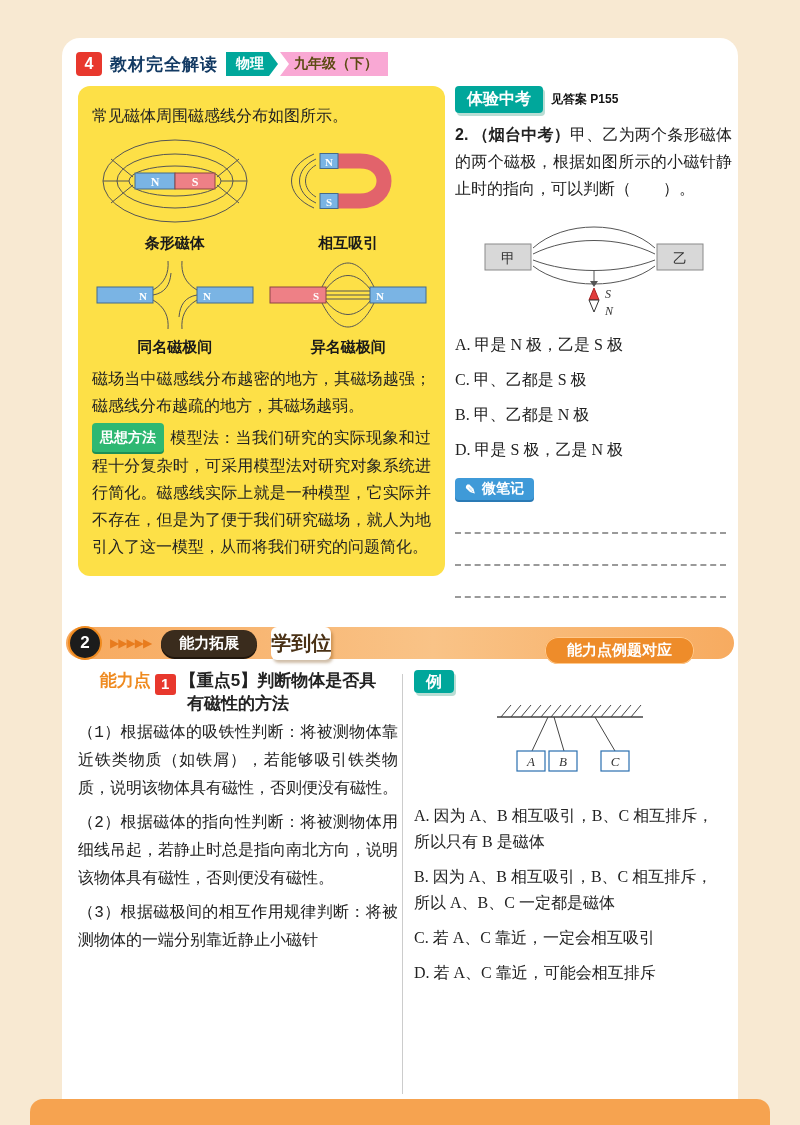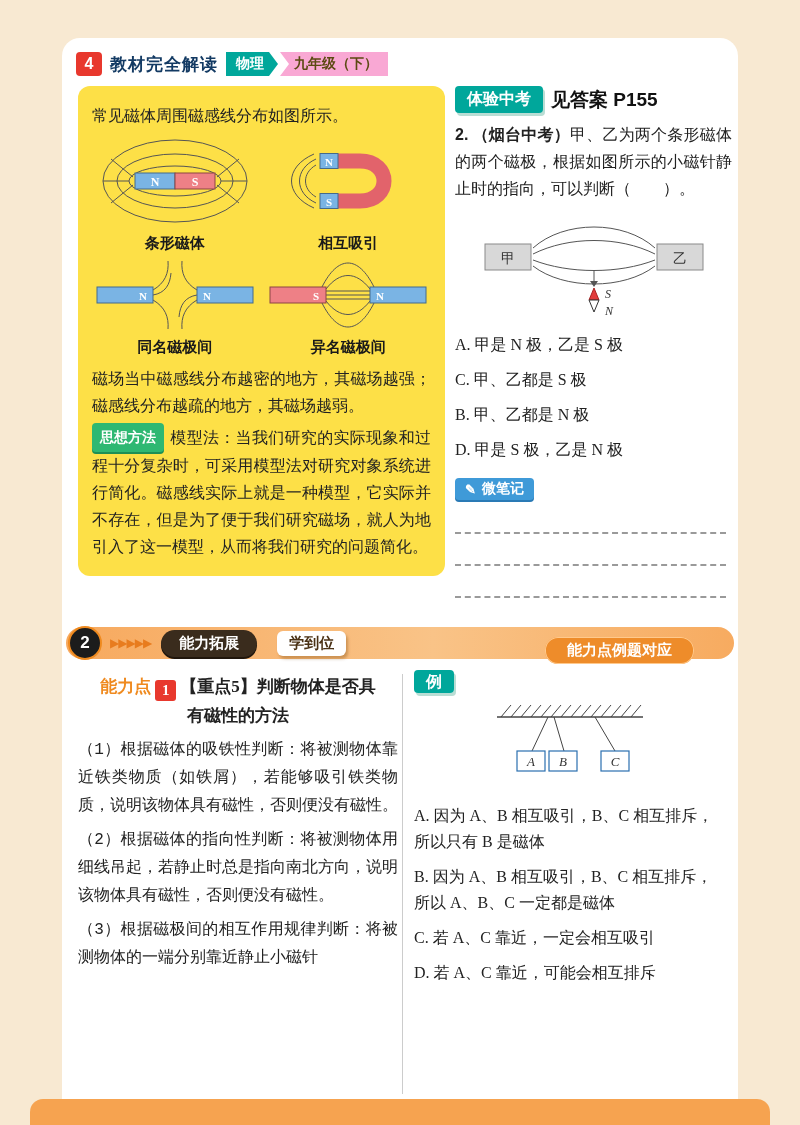--- a/index.html
+++ b/index.html
@@ -19,42 +19,42 @@
   .gp-text{margin:4px 0;font-size:16px;line-height:27px;text-align:justify;}
   .fig-grid{display:grid;grid-template-columns:1fr 1fr;column-gap:8px;row-gap:4px;margin:4px 0 8px 0;}
   .fig-grid figure{margin:0;text-align:center;}
   .fig-grid figcaption{font-weight:bold;font-size:15px;color:#1a1a1a;margin-top:1px;font-family:"Liberation Sans",sans-serif;}
   .badge-green{display:inline-block;background:#2eb872;color:#fff;font-family:"Liberation Sans",sans-serif;font-size:14px;font-weight:bold;padding:1px 8px;border-radius:4px;box-shadow:0 2px 0 #1d8f55;margin-right:6px;vertical-align:1px;}
 
   
   .exam-col{position:absolute;left:393px;top:48px;width:277px;}
   .exam-head{display:flex;align-items:center;gap:8px;margin-bottom:8px;}
   .badge-teal{background:#00a79b;color:#fff;font-family:Liberation Serif, serif;font-weight:bold;font-size:16px;padding:3px 12px;border-radius:4px;box-shadow:2px 3px 0 #b9ddd4;}
-  .answer-ref{font-weight:bold;font-size:19px;font-family:"Liberation Sans",sans-serif;color:#111;}
+  .answer-ref{font-weight:bold;font-size:12px;font-family:"Liberation Sans",sans-serif;color:#111;}
   .q-text{font-size:16px;line-height:27px;text-align:justify;margin:0 0 6px 0;}
   .q-text b{font-family:"Liberation Sans",sans-serif;}
   .fig-center{text-align:center;margin:4px 0 8px 0;}
   .opt{font-size:16px;line-height:26px;margin-bottom:9px;}
   .badge-blue{display:inline-flex;align-items:center;gap:6px;background:#3f9ad8;color:#fff;font-family:"Liberation Sans",sans-serif;font-weight:bold;font-size:14px;padding:2px 10px;border-radius:4px;box-shadow:0 2px 0 #2a7ab5;margin:6px 0 2px 0;}
   .pencil{font-size:13px;}
   .write-line{height:30px;border-bottom:2px dashed #9a9a9a;width:98%;}
 
   
   .divider{position:absolute;left:4px;top:589px;width:668px;height:32px;background:linear-gradient(90deg,#f7a95e,#f9c387 55%,#f7ab60);border-radius:16px;display:flex;align-items:center;font-family:"Liberation Sans",sans-serif;}
   .circle-num{width:30px;height:30px;border-radius:50%;background:#1c1c1c;border:2px solid #ef8a1f;color:#fff;font-weight:bold;font-size:17px;display:flex;align-items:center;justify-content:center;margin-left:2px;}
   .arrows{color:#e87c1e;font-size:12px;letter-spacing:-1px;margin:0 10px 0 8px;}
   .badge-dark{background:#3a2c1d;color:#fff;font-weight:bold;font-size:15px;padding:4px 18px;border-radius:14px;box-shadow:0 2px 0 #20160c;}
-  .badge-light{background:#ffffff;color:#4a3115;font-weight:bold;font-size:15px;padding:3px 12px;border-radius:6px;margin-left:20px;box-shadow:2px 3px 3px rgba(120,70,10,.35);}
+  .badge-light{background:#ffffff;color:#4a3115;font-weight:bold;font-size:20px;padding:3px 0;border-radius:6px;margin-left:14px;box-shadow:2px 3px 3px rgba(120,70,10,.35);}
   .badge-orange{background:#ee8c2a;color:#fff;font-weight:bold;font-size:15px;padding:4px 22px;border-radius:13px;margin-left:auto;margin-right:40px;box-shadow:inset 0 0 0 1px #ffc98c;margin-top:15px;}
 
   
   .bottom-left{position:absolute;left:16px;top:634px;width:320px;}
   .bottom-right{position:absolute;left:352px;top:634px;width:312px;}
   .vrule{position:absolute;left:340px;top:636px;width:1px;height:420px;background:#cccccc;}
-  .ability-title{font-family:Liberation Serif, serif;font-weight:bold;font-size:17px;line-height:29px;text-align:center;}
+  .ability-title{font-family:Liberation Sans, sans-serif;font-weight:bold;font-size:17px;line-height:18px;text-align:center;}
   .ability-title .lbl{color:#ef8a1f;}
   .ability-title .numbox{display:inline-flex;align-items:center;justify-content:center;background:#e8382d;color:#fff;width:21px;height:21px;border-radius:3px;font-size:15px;margin:0 4px;vertical-align:-3px;}
   .para{font-size:16px;line-height:28px;text-align:justify;margin:6px 0;font-family:Liberation Mono, monospace;}
   .ex-badge-row{margin-bottom:6px;}
 </style>
 </head>
 <body>
 
 <div class="page">
   <div class="card">

